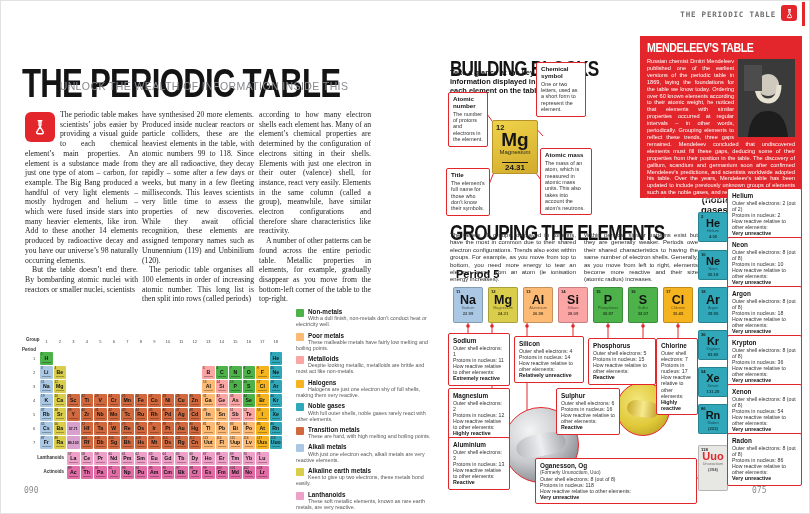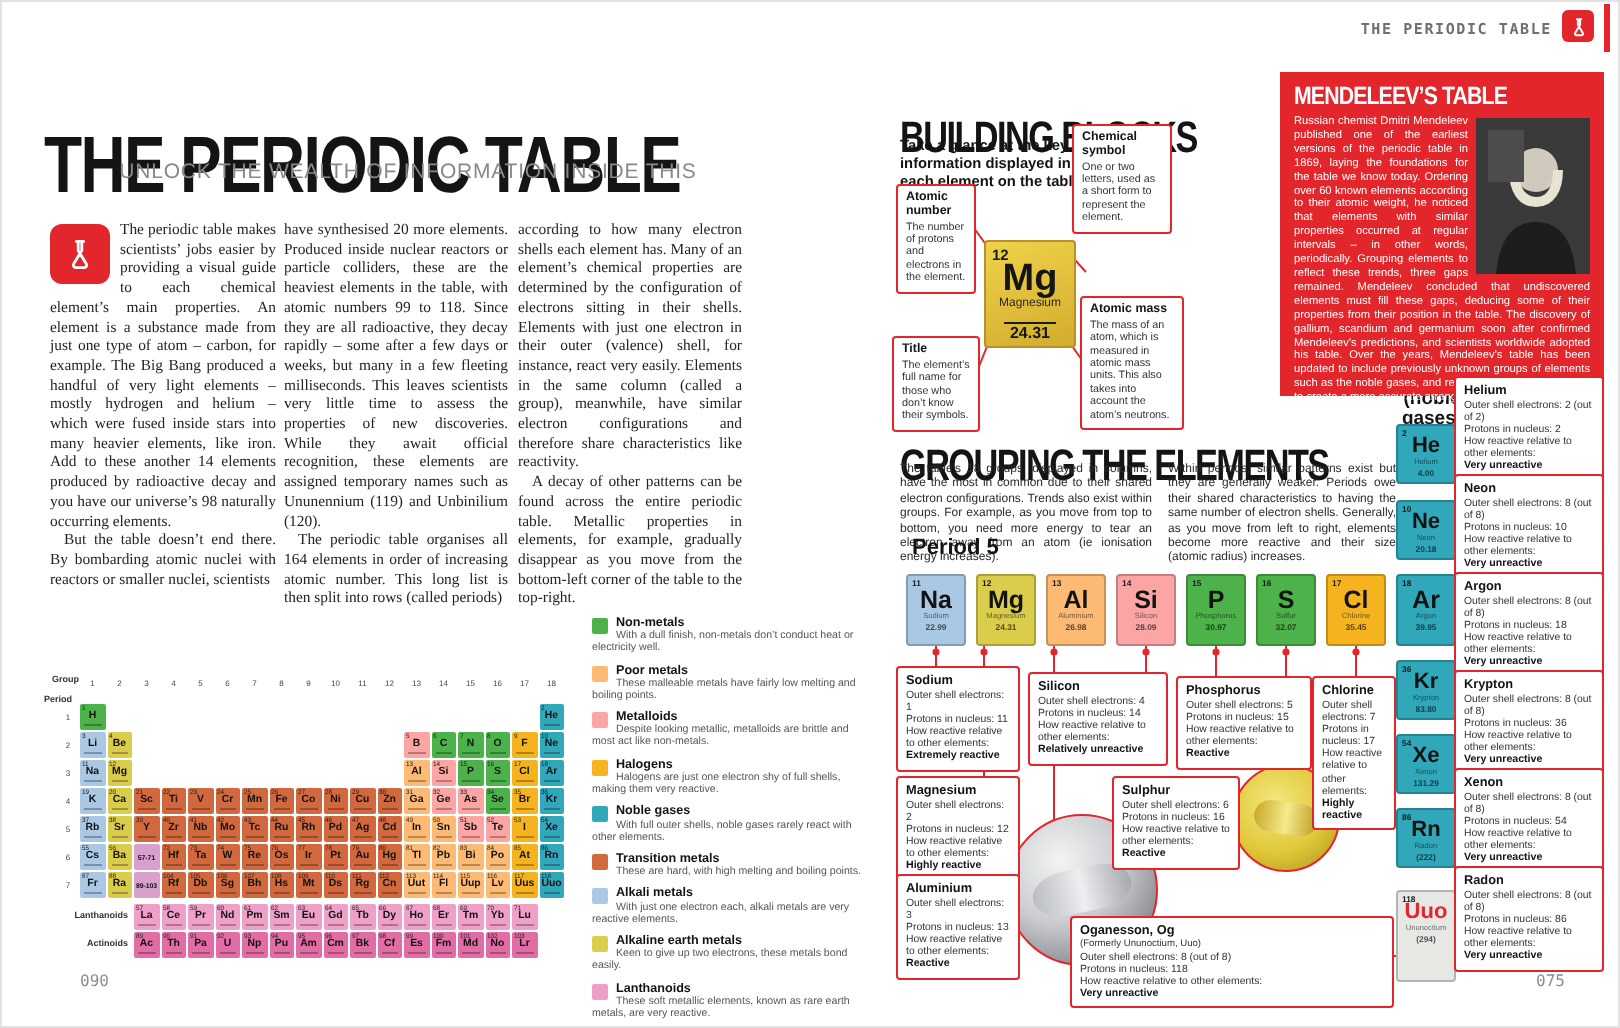--- a/index.html
+++ b/index.html
@@ -36,21 +36,21 @@
   .row-label{font-size:4.5px;font-weight:bold;color:#333;width:64px;text-align:right;}
   
   .am{background:#aac8e4;}.ae{background:#d9cd4b;}.tm{background:#d2693e;}.pm{background:#fdba74;}
   .md{background:#fca5a5;}.nm{background:#4cb249;}.hal{background:#f5b41f;}.ng{background:#30a8ba;}
   .lan{background:#efa0c8;}.act{background:#e26ca6;}.ph{background:#d9a0ce;}
   #legend{left:296px;top:308px;width:138px;}
   .leg-item{overflow:hidden;margin-bottom:4.2px;}
   .leg-sw{width:8px;height:8px;float:left;margin:1px 4px 0 0;border-radius:1px;}
   .leg-tt{font-size:6.3px;font-weight:bold;line-height:7.2px;color:#141414;}
   .leg-ds{font-size:5.3px;line-height:6.1px;color:#55565a;}
-  .pagenum{top:486px;font-size:8px;color:#8a8d8f;font-family:"DejaVu Sans Mono",monospace;margin-left:16px;}
+  .pagenum{top:486px;font-size:8px;color:#8a8d8f;font-family:"DejaVu Sans Mono",monospace;}
   
   .tab-text{left:598px;top:10px;width:178px;text-align:right;font-family:"DejaVu Sans Mono",monospace;
             font-size:7.5px;letter-spacing:.8px;color:#6f7072;font-weight:bold;}
   .tab-flask{left:781px;top:5px;width:16px;height:16px;background:#e3262b;border-radius:3px;
              display:flex;align-items:center;justify-content:center;}
   .tab-strip{left:802px;top:2px;width:3px;height:24px;background:#e3262b;}
   
   .bb-title{left:450px;top:40px;font-size:22px;line-height:22px;}
   .bb-sub{left:450px;top:68px;width:92px;font-size:7.4px;line-height:9px;font-weight:bold;color:#141414;}
   .callout{position:absolute;background:#fff;border:1.5px solid #e3262b;border-radius:2px;
@@ -139,25 +139,25 @@
     <span class="flask-tile">
       <svg class="flask-svg" width="18" height="18" viewBox="0 0 20 20">
           <path d="M8 3h4M9 3v5l4.5 7.5a1.4 1.4 0 0 1-1.2 2.1H7.7a1.4 1.4 0 0 1-1.2-2.1L11 8V3" fill="none" stroke="#fff" stroke-width="1.6" stroke-linecap="round" stroke-linejoin="round"></path>
         </svg>
     </span>
     <p>The periodic table makes scientists’ jobs easier by providing a visual guide to each chemical element’s main properties. An element is a substance made from just one type of atom – carbon, for example. The Big Bang produced a handful of very light elements – mostly hydrogen and helium – which were fused inside stars into many heavier elements, like iron. Add to these another 14 elements produced by radioactive decay and you have our universe’s 98 naturally occurring elements.</p>
     <p class="ind">But the table doesn’t end there. By bombarding atomic nuclei with reactors or smaller nuclei, scientists</p>
   </div>
   <div class="abs bodycol" style="left:142px;">
     <p>have synthesised 20 more elements. Produced inside nuclear reactors or particle colliders, these are the heaviest elements in the table, with atomic numbers 99 to 118. Since they are all radioactive, they decay rapidly – some after a few days or weeks, but many in a few fleeting milliseconds. This leaves scientists very little time to assess the properties of new discoveries. While they await official recognition, these elements are assigned temporary names such as Ununennium (119) and Unbinilium (120).</p>
-    <p class="ind">The periodic table organises all 164 elements in order of increasing atomic number. This long list is then split into rows (called periods)</p>
+    <p class="ind">The periodic table organises all 100 elements in order of increasing atomic number. This long list is then split into rows (called periods)</p>
   </div>
   <div class="abs bodycol" style="left:259px;">
     <p>according to how many electron shells each element has. Many of an element’s chemical properties are determined by the configuration of electrons sitting in their shells. Elements with just one electron in their outer (valence) shell, for instance, react very easily. Elements in the same column (called a group), meanwhile, have similar electron configurations and therefore share characteristics like reactivity.</p>
-    <p class="ind">A decay of other patterns can be found across the entire periodic table. Metallic properties in elements, for example, gradually disappear as you move from the bottom-left corner of the table to the top-right.</p>
+    <p class="ind">A number of other patterns can be found across the entire periodic table. Metallic properties in elements, for example, gradually disappear as you move from the bottom-left corner of the table to the top-right.</p>
   </div>
 
 
   <div class="abs axis-label" style="left:26px;top:337px;">Group</div>
   <div class="abs axis-label" style="left:22px;top:347px;">Period</div>
   <div class="abs" id="group-nums">
       <div class="gnum">1</div>
       <div class="gnum">2</div>
       <div class="gnum">3</div>
       <div class="gnum">4</div>

